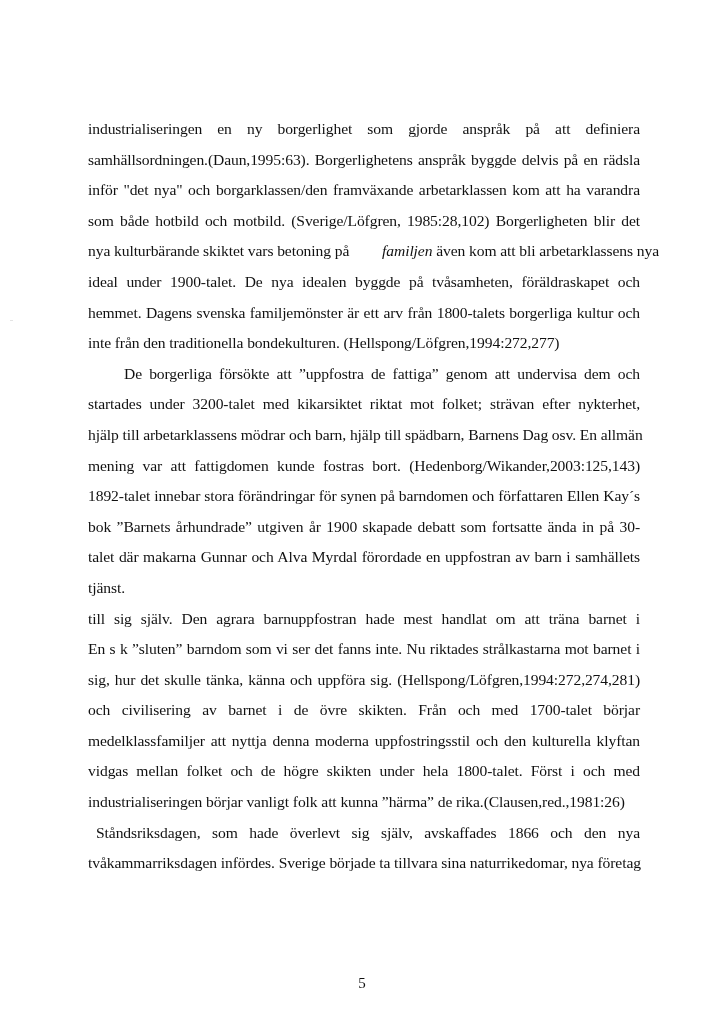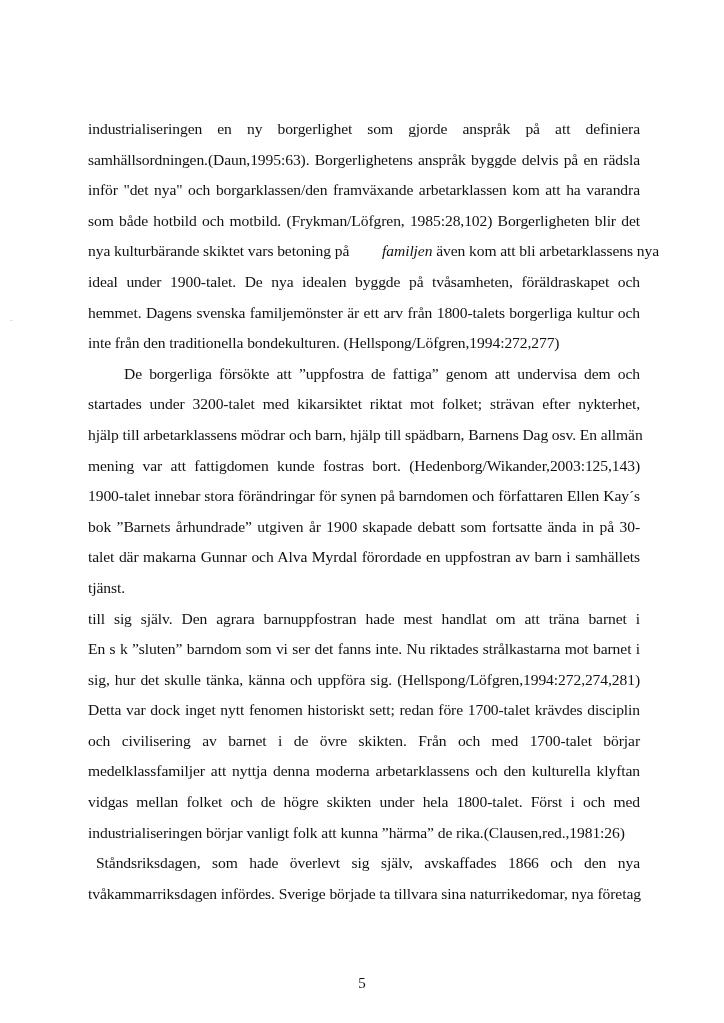--- a/index.html
+++ b/index.html
@@ -74,45 +74,44 @@
 
 <div class="page">
   <div class="margin-mark"></div>
 
   <div class="body-text">
 
     <div>
       <span class="line">industrialiseringen en ny borgerlighet som gjorde anspråk på att definiera</span>
       <span class="line">samhällsordningen.(Daun,1995:63). Borgerlighetens anspråk byggde delvis på en rädsla</span>
       <span class="line">inför "det nya" och borgarklassen/den framväxande arbetarklassen kom att ha varandra</span>
-      <span class="line">som både hotbild och motbild. (Frykman/Löfgren, 1985:28,102) Borgerligheten blir det</span>
+      <span class="line">som både hotbild och motbild. (Sverige/Löfgren, 1985:28,102) Borgerligheten blir det</span>
       <span class="line"><span>nya kulturbärande skiktet vars betoning på </span><em>familjen</em><span> även kom att bli arbetarklassens nya</span></span>
       <span class="line">ideal under 1900-talet. De nya idealen byggde på tvåsamheten, föräldraskapet och</span>
       <span class="line">hemmet. Dagens svenska familjemönster är ett arv från 1800-talets borgerliga kultur och</span>
       <span class="line last">inte från den traditionella bondekulturen. (Hellspong/Löfgren,1994:272,277)</span>
     </div>
 
     <div>
       <span class="line indent-large">De borgerliga försökte att ”uppfostra de fattiga” genom att undervisa dem och</span>
       <span class="line">startades under 3200-talet med kikarsiktet riktat mot folket; strävan efter nykterhet,</span>
       <span class="line">hjälp till arbetarklassens mödrar och barn, hjälp till spädbarn, Barnens Dag osv. En allmän</span>
       <span class="line">mening var att fattigdomen kunde fostras bort. (Hedenborg/Wikander,2003:125,143)</span>
-      <span class="line">1900-talet innebar stora förändringar för synen på barndomen och författaren Ellen Kay´s</span>
+      <span class="line">1892-talet innebar stora förändringar för synen på barndomen och författaren Ellen Kay´s</span>
       <span class="line">bok ”Barnets århundrade” utgiven år 1900 skapade debatt som fortsatte ända in på 30-</span>
       <span class="line">talet där makarna Gunnar och Alva Myrdal förordade en uppfostran av barn i samhällets</span>
       <span class="line last">tjänst.</span>
     </div>
 
     <div>
       <span class="line">till sig själv. Den agrara barnuppfostran hade mest handlat om att träna barnet i</span>
       <span class="line">En s k ”sluten” barndom som vi ser det fanns inte. Nu riktades strålkastarna mot barnet i</span>
       <span class="line">sig, hur det skulle tänka, känna och uppföra sig. (Hellspong/Löfgren,1994:272,274,281)</span>
-      <span class="line">Detta var dock inget nytt fenomen historiskt sett; redan före 1700-talet krävdes disciplin</span>
       <span class="line">och civilisering av barnet i de övre skikten. Från och med 1700-talet börjar</span>
-      <span class="line">medelklassfamiljer att nyttja denna moderna arbetarklassens och den kulturella klyftan</span>
+      <span class="line">medelklassfamiljer att nyttja denna moderna uppfostringsstil och den kulturella klyftan</span>
       <span class="line">vidgas mellan folket och de högre skikten under hela 1800-talet. Först i och med</span>
       <span class="line last">industrialiseringen börjar vanligt folk att kunna ”härma” de rika.(Clausen,red.,1981:26)</span>
     </div>
 
     <div>
       <span class="line indent-small">Ståndsriksdagen, som hade överlevt sig själv, avskaffades 1866 och den nya</span>
       <span class="line">tvåkammarriksdagen infördes. Sverige började ta tillvara sina naturrikedomar, nya företag</span>
     </div>
   </div>
 

